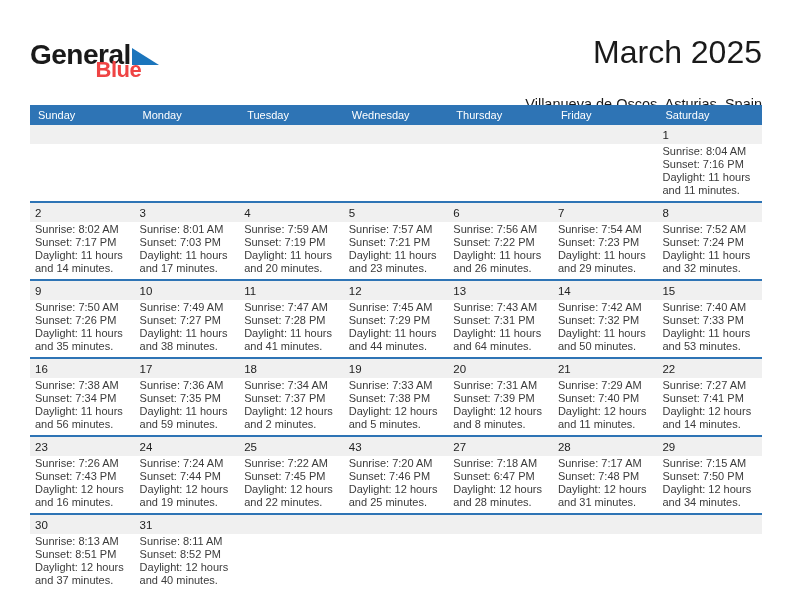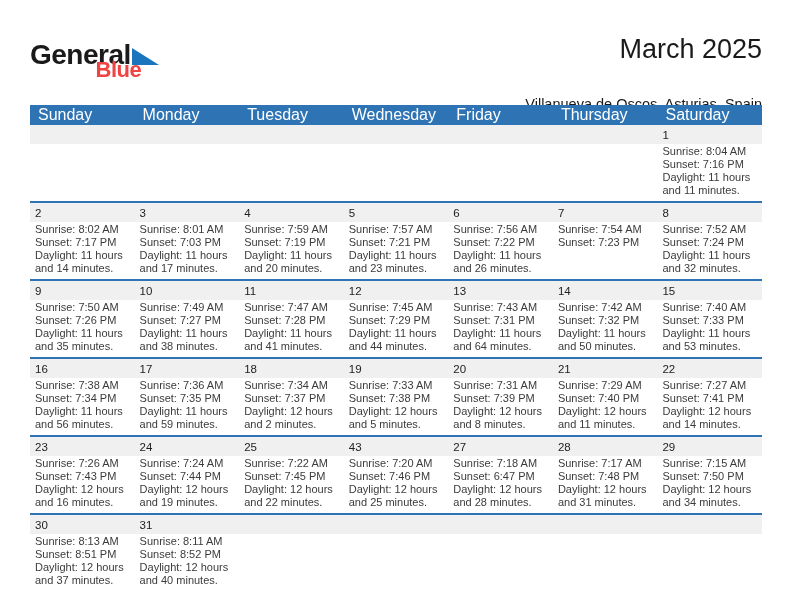--- a/index.html
+++ b/index.html
@@ -9,27 +9,27 @@
   }
 
   
   .logo { position:absolute; left:30px; top:44px; }
   .logo-top { display:flex; align-items:flex-end; }
   .logo-general { font-size:28px; font-weight:600; color:#1a1a1a; letter-spacing:-0.5px; line-height:22px; }
   .logo-triangle { margin-left:1px; margin-bottom:1px; }
   .logo-blue { font-size:22px; font-weight:600; color:#ef4444; letter-spacing:-0.5px; margin-left:48px; margin-top:-7px; line-height:22px;text-align:center; }
 
   
-  .title { position:absolute; right:30px; top:34px; font-size:27px; color:#1a1a1a; text-align:right; }
+  .title { position:absolute; right:30px; top:34px; font-size:32px; color:#1a1a1a; text-align:right; }
   .subtitle { position:absolute; right:30px; top:96px; font-size:14.5px; color:#1a1a1a; text-align:right; }
 
   
   .calendar { position:absolute; left:30px; top:105px; width:732px; }
   .weekday-row { display:flex; background:#2E74B5; height:20px; }
-  .weekday-cell { flex:1; color:#ffffff; font-size:16px; line-height:20px; padding-left:8px; overflow:hidden; }
+  .weekday-cell { flex:1; color:#ffffff; font-size:11px; line-height:20px; padding-left:8px; overflow:hidden; }
 
   .week-row { display:flex; }
   .week-row.separated { border-top:2px solid #2E74B5; }
   .day-cell { flex:1; min-height:71px; }
   .num-strip { height:19px; background:#F0F0F0; }
   .day-num { font-size:11.5px; color:#222222; padding-left:5px; line-height:19px; display:inline-block; }
   .day-info { padding:1px 6px 4px 5px; font-size:11px; line-height:13px; color:#3b3b3b; }
   .info-line { white-space:normal; }
 </style>
 </head>
@@ -49,22 +49,22 @@
 
   <div class="title">March 2025</div>
   <div class="subtitle">Villanueva de Oscos, Asturias, Spain</div>
 
   <div class="calendar">
     <div class="weekday-row">
       <div class="weekday-cell">Sunday</div>
       <div class="weekday-cell">Monday</div>
       <div class="weekday-cell">Tuesday</div>
       <div class="weekday-cell">Wednesday</div>
+      <div class="weekday-cell">Thursday</div>
       <div class="weekday-cell">Friday</div>
-      <div class="weekday-cell">Thursday</div>
       <div class="weekday-cell">Saturday</div>
     </div>
     <div>
         <div class="week-row">
           <div class="day-cell">
             <div class="num-strip"></div>
           </div>
           <div class="day-cell">
             <div class="num-strip"></div>
           </div>
@@ -128,20 +128,21 @@
               <div class="info-line">Sunrise: 7:56 AM</div>
               <div class="info-line">Sunset: 7:22 PM</div>
               <div class="info-line">Daylight: 11 hours and 26 minutes.</div>
             </div>
           </div>
           <div class="day-cell">
             <div class="num-strip"><span class="day-num">7</span></div>
             <div class="day-info">
               <div class="info-line">Sunrise: 7:54 AM</div>
               <div class="info-line">Sunset: 7:23 PM</div>
+              <div class="info-line">Daylight: 11 hours and 29 minutes.</div>
             </div>
           </div>
           <div class="day-cell">
             <div class="num-strip"><span class="day-num">8</span></div>
             <div class="day-info">
               <div class="info-line">Sunrise: 7:52 AM</div>
               <div class="info-line">Sunset: 7:24 PM</div>
               <div class="info-line">Daylight: 11 hours and 32 minutes.</div>
             </div>
           </div>

